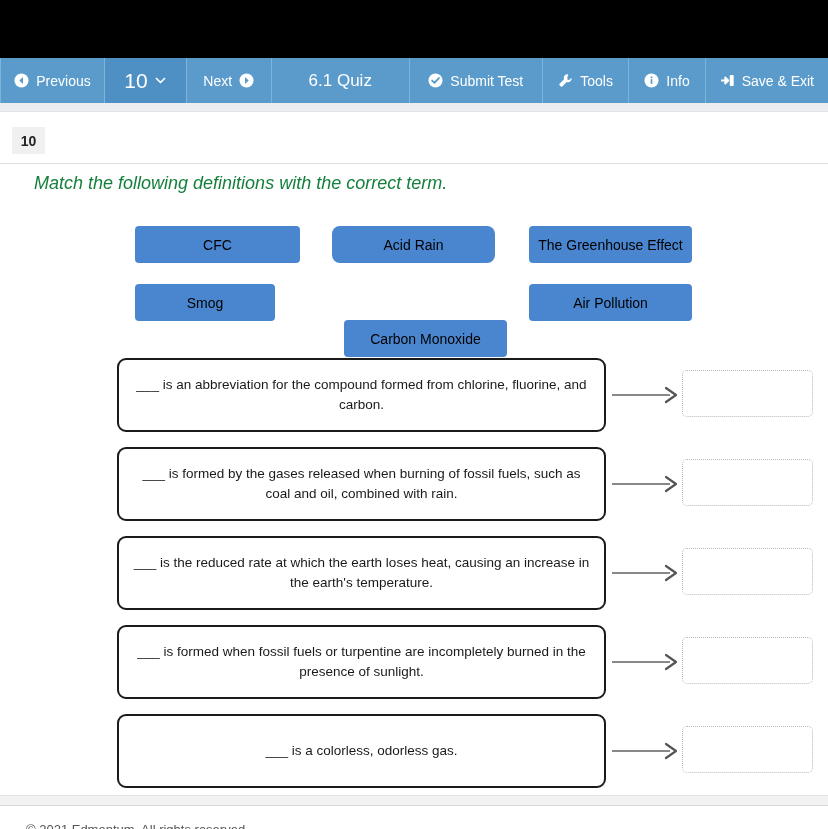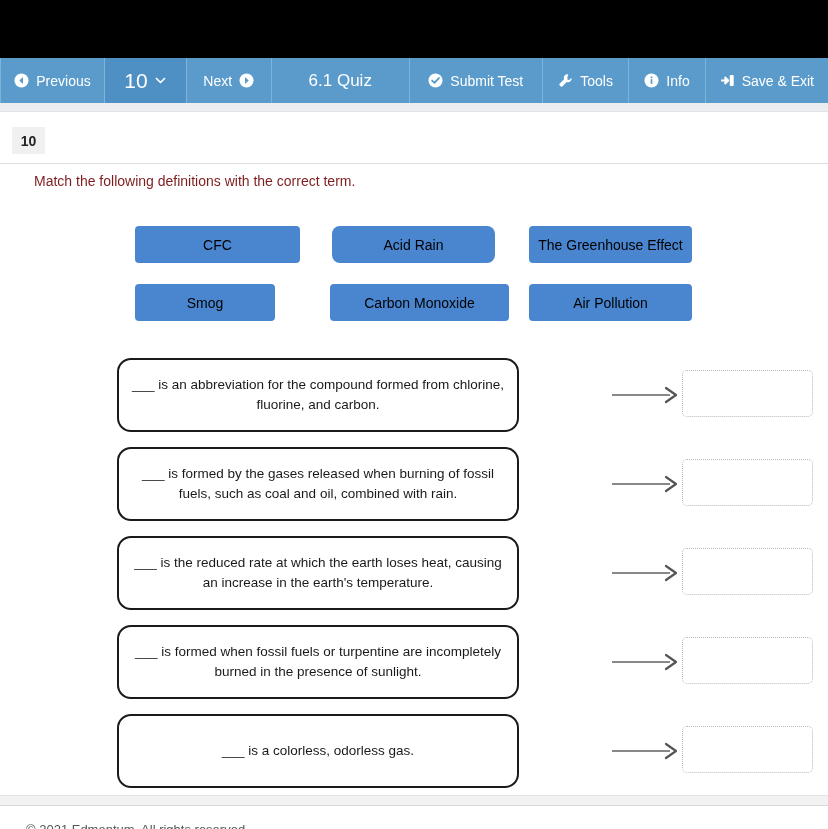--- a/index.html
+++ b/index.html
@@ -105,22 +105,23 @@
     position: absolute;
     left: 0; bottom: 0;
     width: 828px;
     border-bottom: 1px solid #dddddd;
   }
 
   
   .prompt {
     position: absolute;
     left: 34px; top: 173px;
-    font-size: 14px;
-    color: #7f1d1d;
+    font-size: 18px;
+    color: #15803d;
+    font-style: italic;
   }
 
   
   .tiles {
     position: absolute;
     left: 135px; top: 226px;
     width: 560px;
   }
   .tile-row {
     display: flex;
@@ -154,23 +155,23 @@
     overflow: hidden;
   }
   .match-row {
     position: relative;
     height: 79px;
     margin-bottom: 10px;
   }
   .def-box {
     position: absolute;
     left: 117px; top: 0;
-    width: 402px; height: 74px;
+    width: 489px; height: 74px;
     border: 2px solid #1a1a1a;
-    border-radius: 14px;
+    border-radius: 9px;
     background: #ffffff;
     display: flex;
     align-items: center;
     justify-content: center;
     padding: 4px 10px;
     text-align: center;
     font-size: 13.5px;
     line-height: 1.45;
     color: #1a1a1a;
     cursor: default;
@@ -317,21 +318,21 @@
         <span>Acid Rain</span>
       </div>
       <div class="tile" style="left:394px;width:163px;">
         <span>The Greenhouse Effect</span>
       </div>
     </div>
     <div class="tile-row">
       <div class="tile" style="left:0px;width:140px;">
         <span>Smog</span>
       </div>
-      <div class="tile" style="left:195px;width:179px;">
+      <div class="tile" style="left:209px;width:163px;margin-top:36px;">
         <span>Carbon Monoxide</span>
       </div>
       <div class="tile" style="left:394px;width:163px;">
         <span>Air Pollution</span>
       </div>
     </div>
   </div>
 
   <div class="match-area">
 

